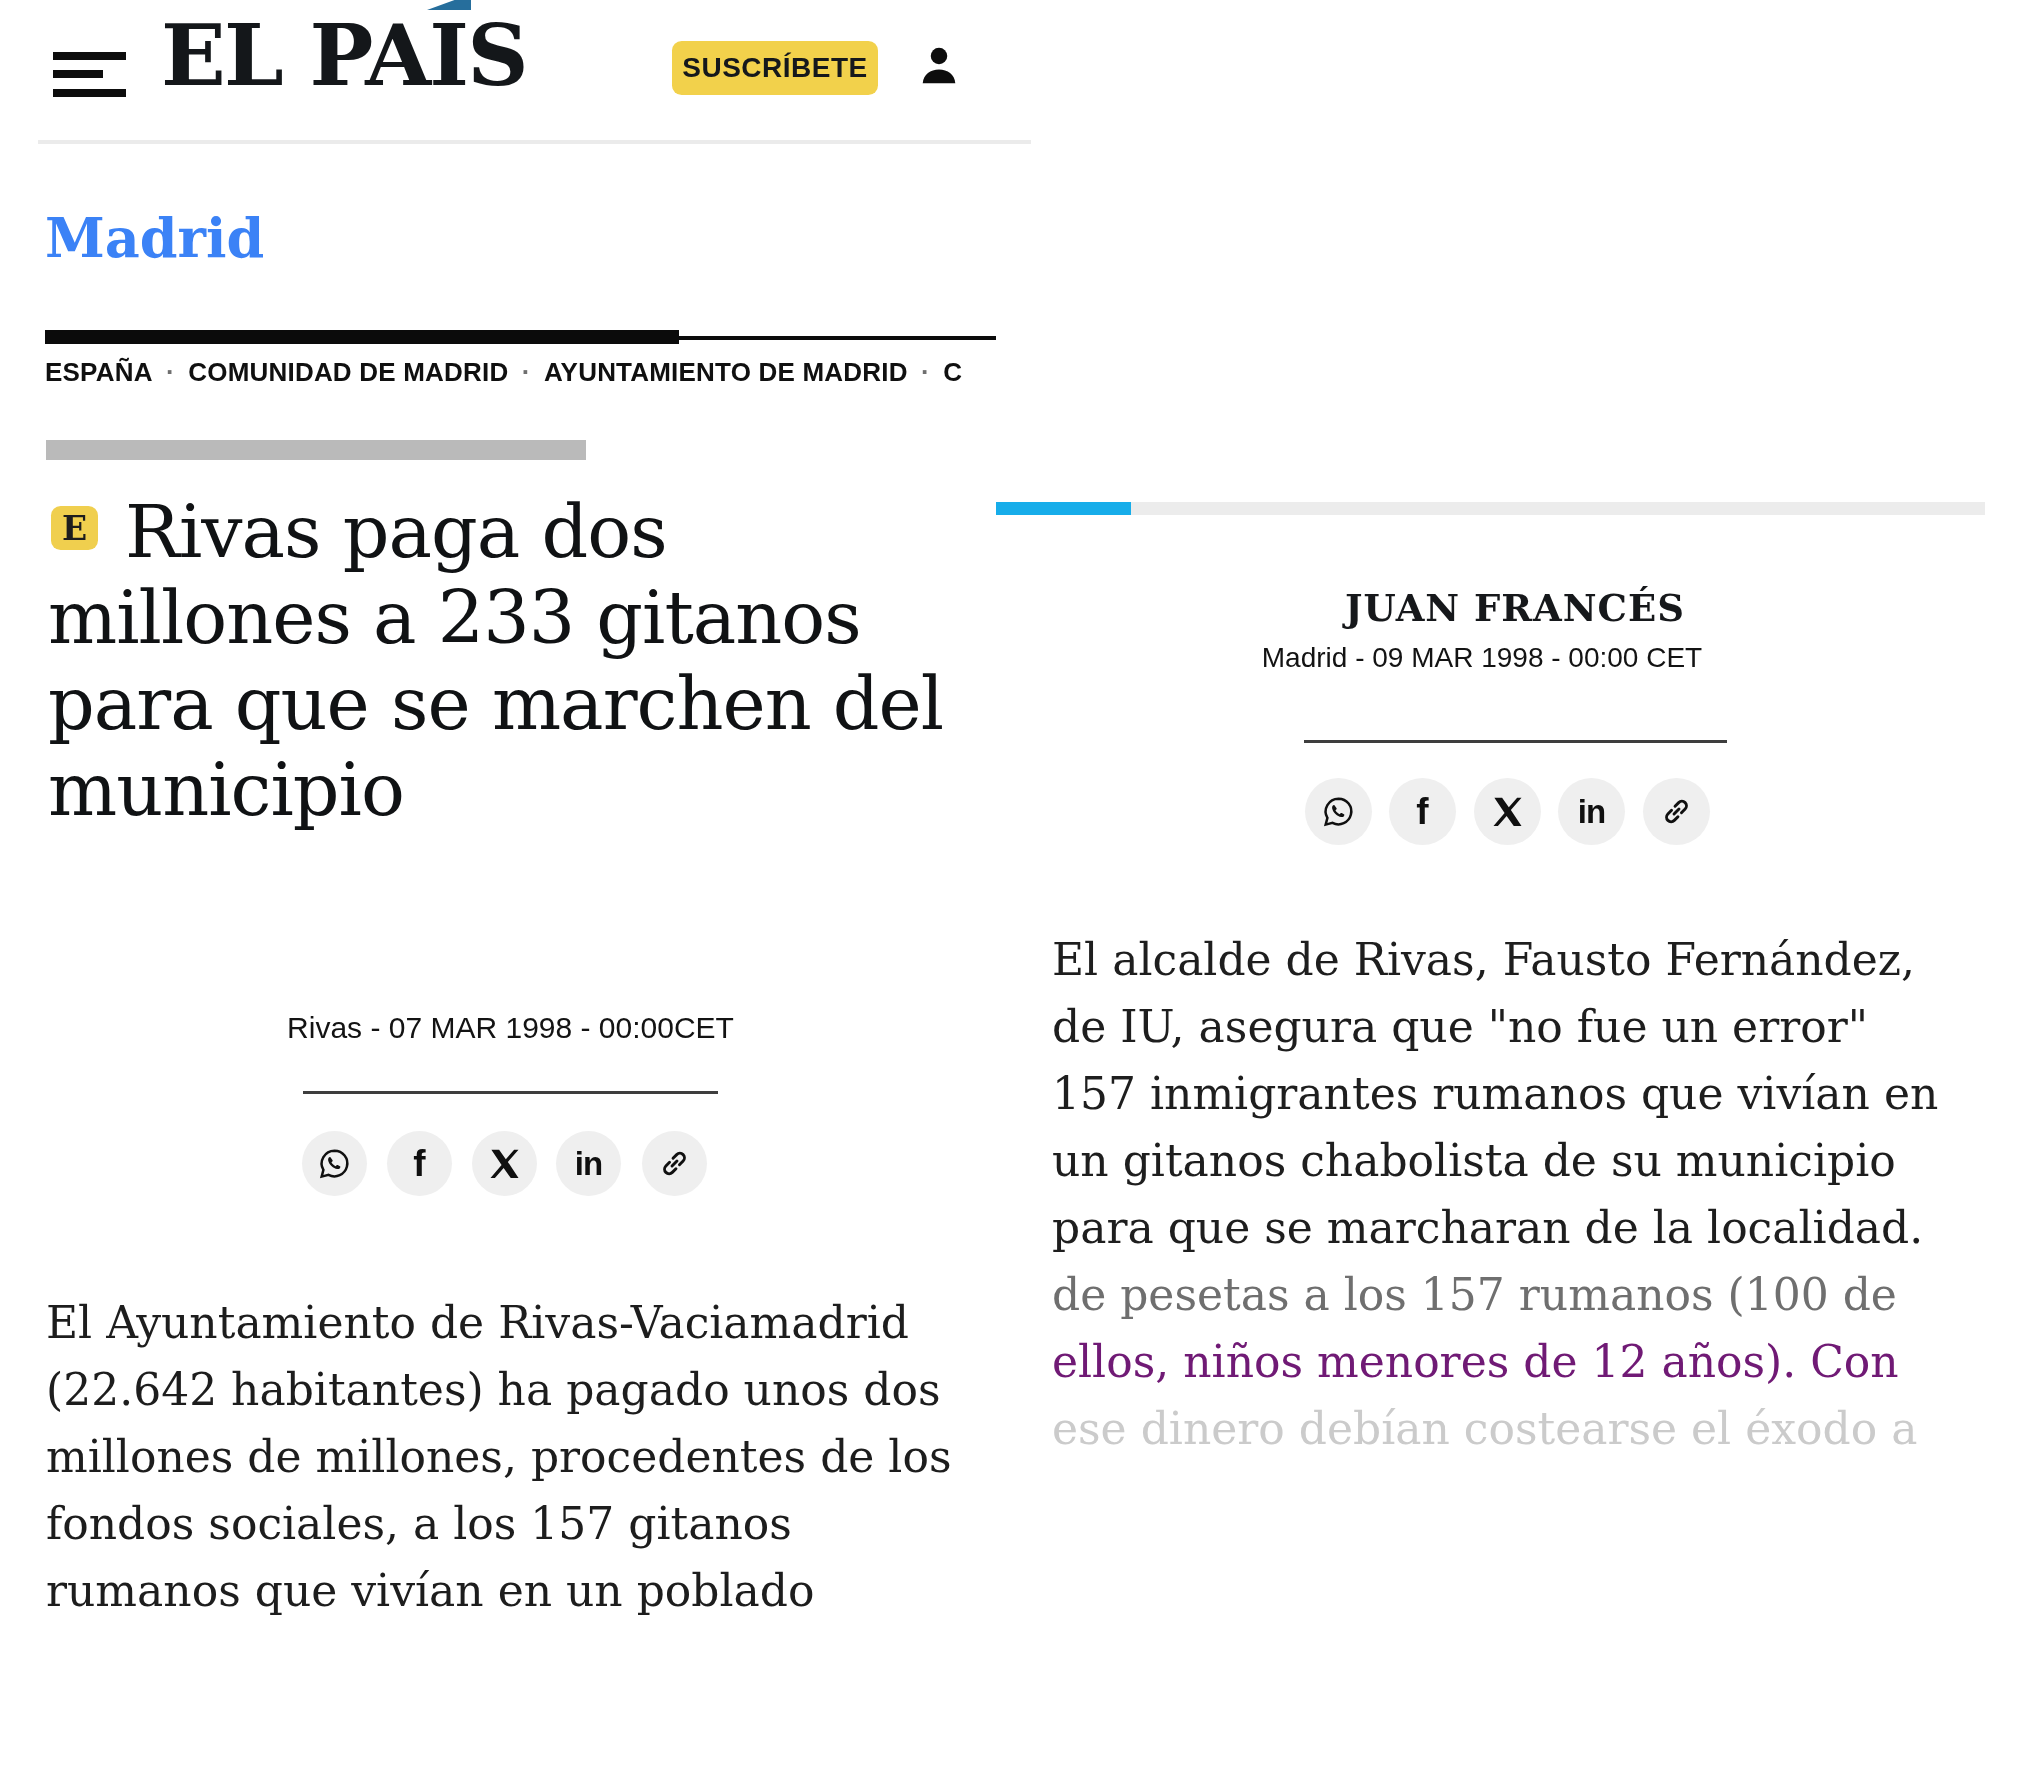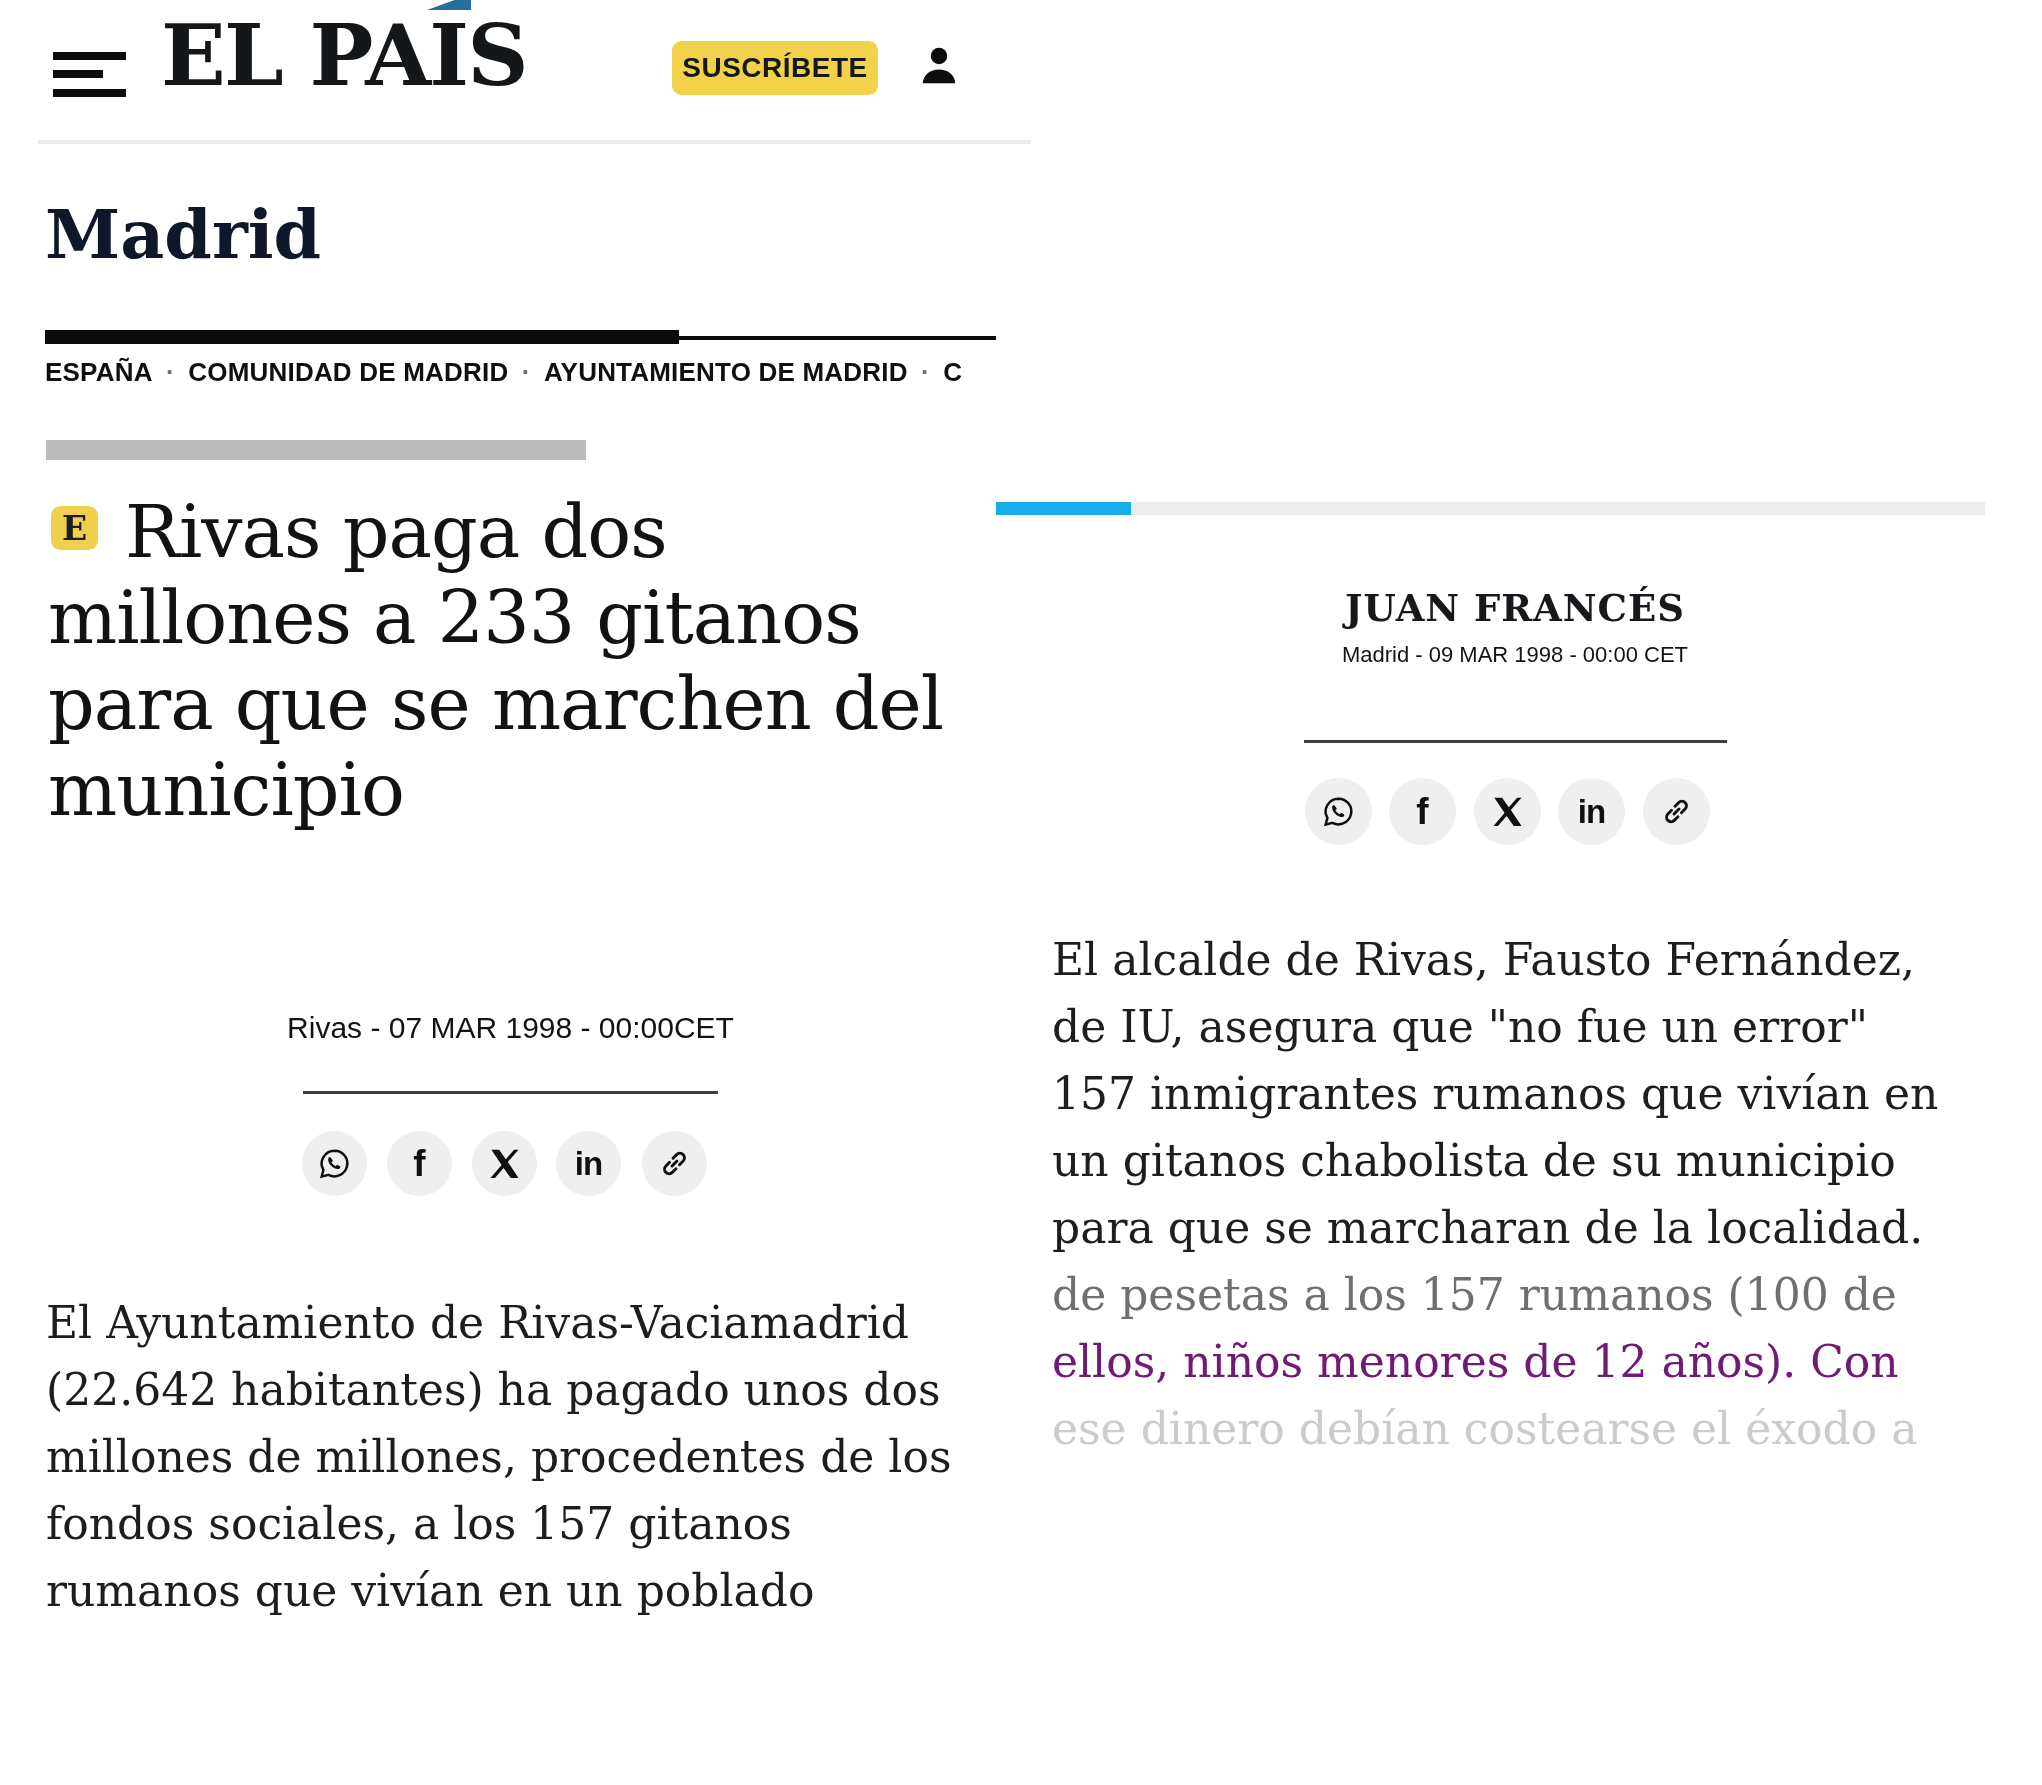--- a/index.html
+++ b/index.html
@@ -22,22 +22,22 @@
   .subscribe-btn{position:absolute;left:672px;top:41px;width:206px;height:54px;
         background:#f2d14b;border:none;border-radius:9.6px;display:flex;align-items:center;
         justify-content:center;font-family:"Liberation Sans", sans-serif;font-weight:bold;
         font-size:28px;letter-spacing:0.5px;color:#15181c;cursor:pointer;}
 
   .avatar-btn{position:absolute;left:916px;top:42px;width:46px;height:52px;color:#0d0d0d;cursor:pointer;}
 
   .header-hairline{position:absolute;left:38px;top:140px;width:993px;height:3.8px;background:#ebebeb;}
 
   
-  .section-title{position:absolute;left:45px;top:200px;font-family:"DejaVu Serif", serif;
-        font-weight:bold;font-size:68px;line-height:1;color:#0f172a;}
+  .section-title{position:absolute;left:45px;top:211px;font-family:"DejaVu Serif", serif;
+        font-weight:bold;font-size:54px;line-height:1;color:#3b82f6;}
   .rule-thick{position:absolute;left:45px;top:330px;width:634px;height:14.4px;background:#0b0b0b;}
   .rule-thin{position:absolute;left:679px;top:336px;width:317px;height:3.8px;background:#0b0b0b;}
 
   .breadcrumb{position:absolute;left:45px;top:357px;width:961px;height:35px;overflow:hidden;
         white-space:nowrap;font-size:26px;font-weight:bold;letter-spacing:0.2px;color:#101010;}
   .breadcrumb .sep{color:#6f6f6f;padding:0 13.4px;font-weight:bold;}
   .breadcrumb .crumb{cursor:pointer;}
 
   .gray-bar{position:absolute;left:46px;top:440px;width:540px;height:20px;background:#bababa;}
 
@@ -62,22 +62,22 @@
 
   .body-left{position:absolute;left:46px;top:1289px;width:941px;font-family:"DejaVu Serif", serif;
         font-size:44px;line-height:67px;color:#1d1d1d;}
 
   
   .progress-track{position:absolute;left:996px;top:502px;width:989px;height:12.5px;background:#ececec;}
   .progress-fill{position:absolute;left:0;top:0;height:12.5px;width:135px;background:#17adea;}
 
   .author{position:absolute;left:1054px;top:586px;width:922px;text-align:center;
         font-family:"DejaVu Serif", serif;font-weight:bold;font-size:37px;letter-spacing:1px;color:#16181b;}
-  .dateline-right{position:absolute;left:1054px;top:642px;width:922px;text-align:center;
-        font-size:22px;color:#131313;}
+  .dateline-right{position:absolute;left:1021px;top:642px;width:922px;text-align:center;
+        font-size:28px;color:#131313;}
   .mini-rule-right{position:absolute;left:1304px;top:740px;width:423px;height:2.9px;background:#3e3e3e;}
 
   .body-right{position:absolute;left:1052px;top:926px;width:922px;font-family:"DejaVu Serif", serif;
         font-size:44px;line-height:67px;color:#1e1e1e;}
   .body-right .fade1{color:#3b3b3b;}
   .body-right .fade2{color:#6f6f6f;}
   .body-right .fade3{color:#701a75;}
   .body-right .fade4{color:#cbcbcb;}
 
   .line{white-space:nowrap;}

